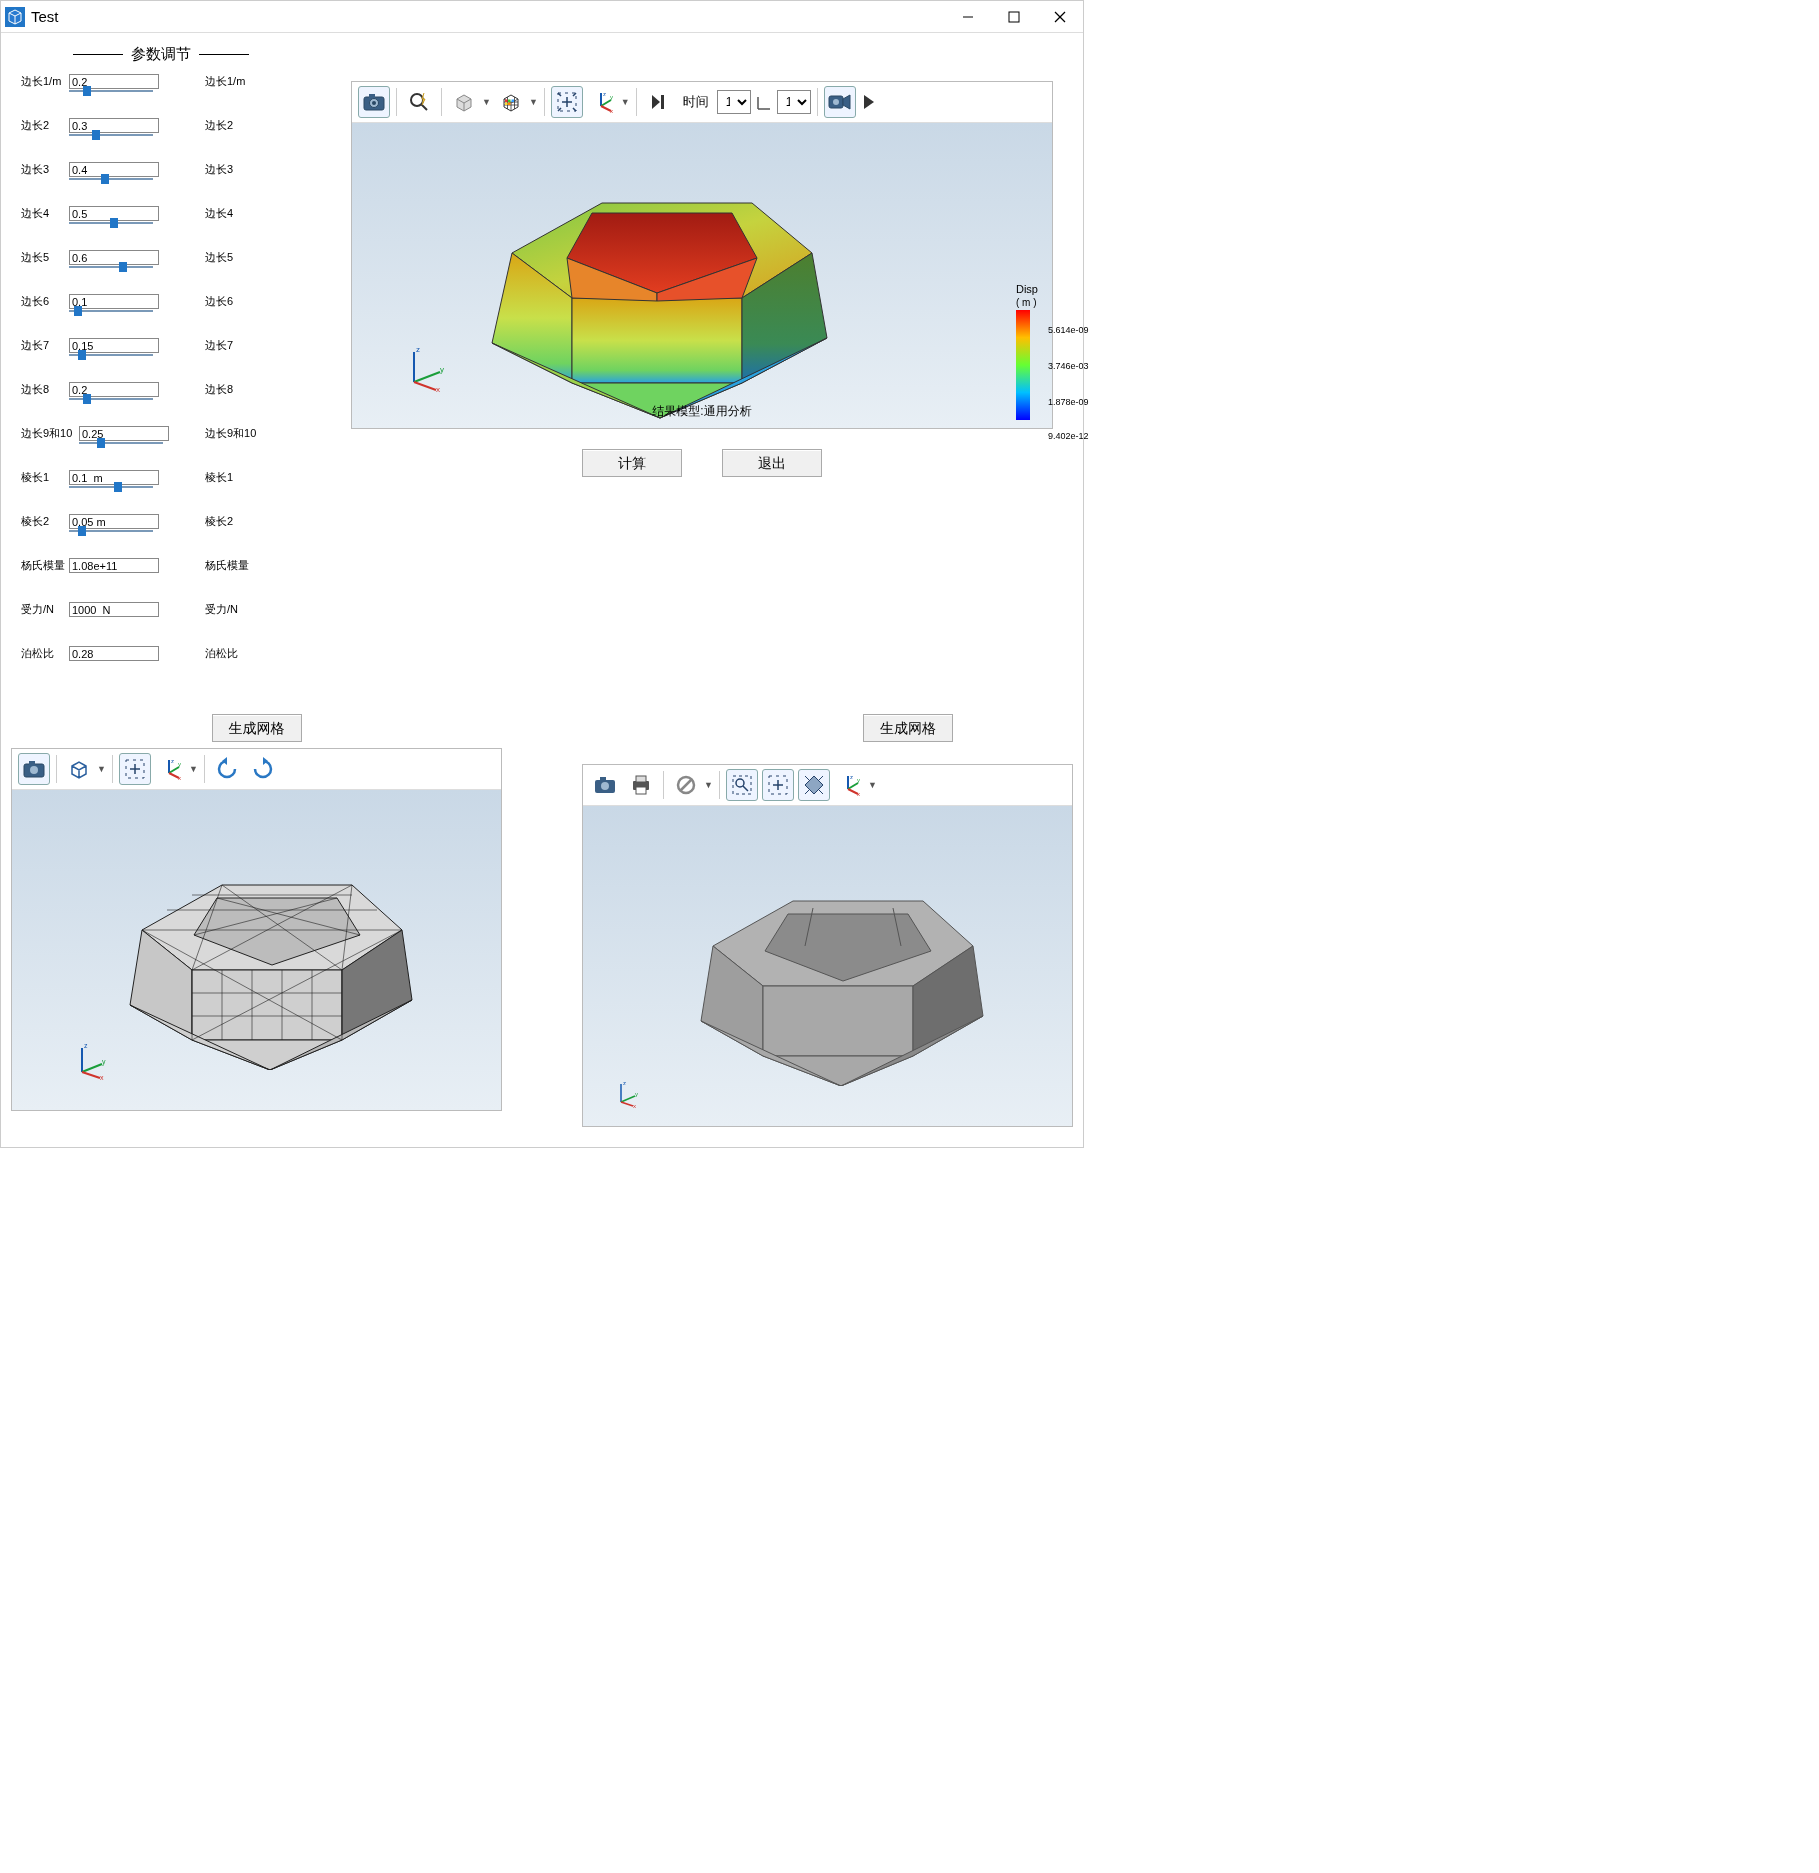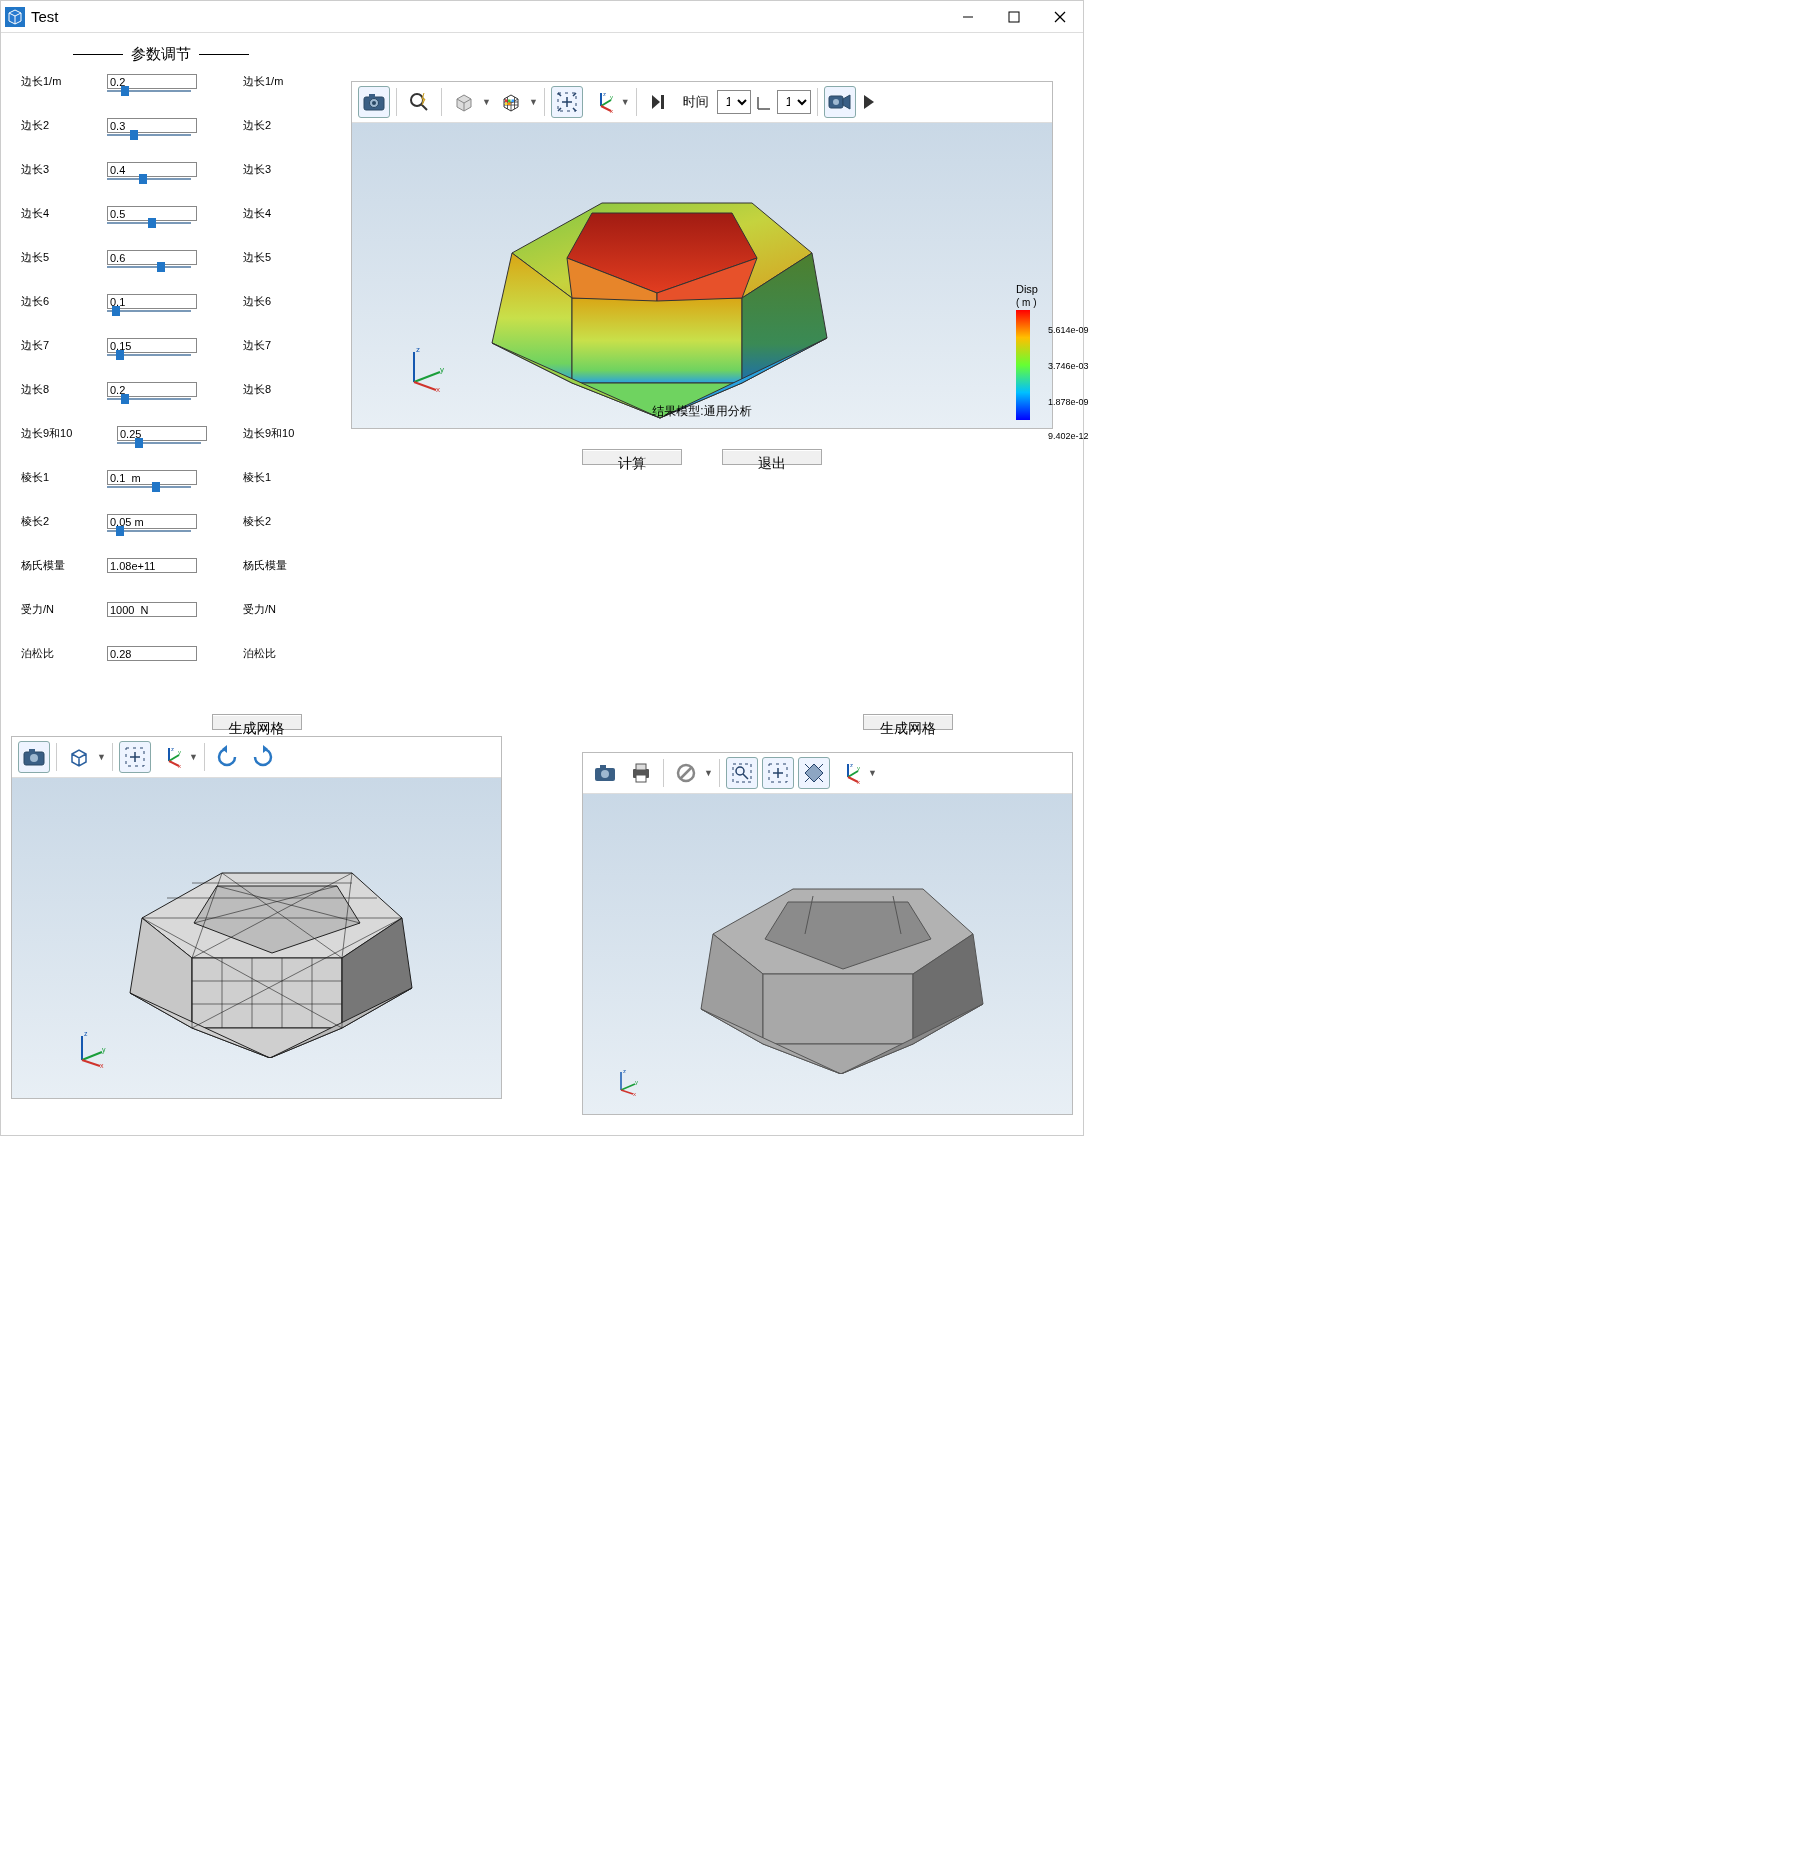--- a/index.html
+++ b/index.html
@@ -63,21 +63,21 @@
   }
   .param-header .line { flex:0 0 50px; border-top:1px solid #000; margin:0 8px; }
   .param-row {
     display:flex;
     align-items:flex-start;
     margin-bottom: 22px;
     height: 22px;
     position:relative;
   }
   .param-row .lbl { width:48px; font-size:11px; white-space:nowrap; }
-  .param-row .field-wrap { position:relative; width:78px;margin-left:38px; }
+  .param-row .field-wrap { position:relative; width:78px; }
   .param-row input[type=text] {
     width:90px; height:15px; font-size:11px; padding:0 2px;
     border:1px solid #888; background:#fff;
   }
   .param-row .slider-track {
     position:absolute; left:0; right:-6px; top:16px; height:2px;
     background:#7a99b8;
   }
   .param-row .slider-thumb {
     position:absolute; top:12px; width:8px; height:10px;
@@ -139,21 +139,21 @@
   .legend .title { font-size:11px; margin-bottom:2px; }
   .legend .bar {
     width:14px; height:110px;
     background:linear-gradient(to bottom,#ff0000,#ffbf00,#66ff33,#00bfff,#0000ff);
     margin-top:2px;
   }
   .legend-labels { position:absolute; left:18px; top:18px; font-size:9px; line-height:1; }
   .legend-labels div { position:absolute; left:14px; white-space:nowrap; }
   .btn-row { display:flex; justify-content:center; gap:40px; margin-top:20px; }
   .btn {
-    min-width:100px; height:16px; line-height:26px;
+    min-width:100px; height:28px; line-height:26px;
     background:#f0f0f0; border:1px solid #aaa;
     text-align:center; font-size:14px;
     box-shadow: 0 1px 0 #fff inset;
   }
   
   .bottom-row {
     display:flex; gap:80px; margin-top:24px; align-items:flex-start;
   }
   .bottom-col { flex:1; }
   .gen-btn-wrap { display:flex; justify-content:center; margin-bottom:6px; }

